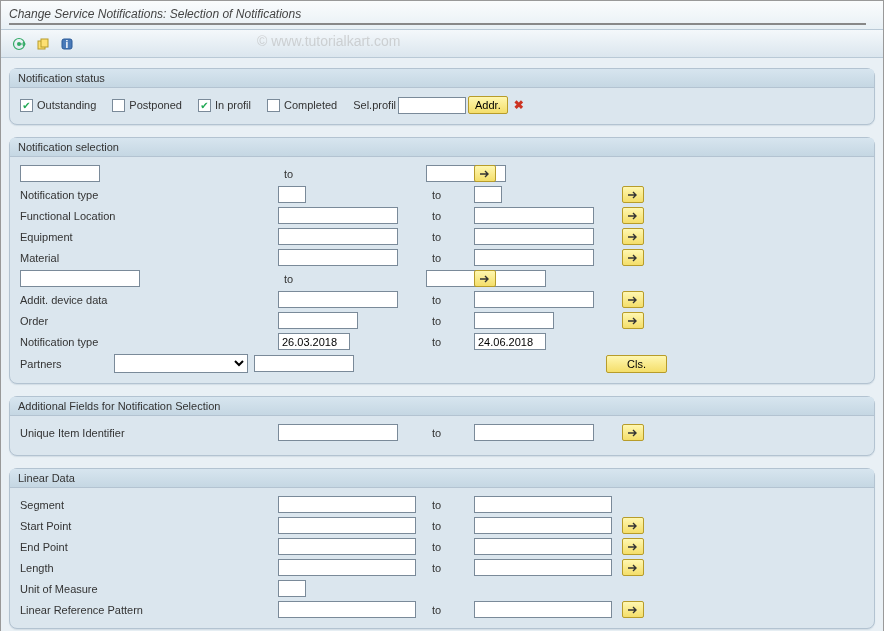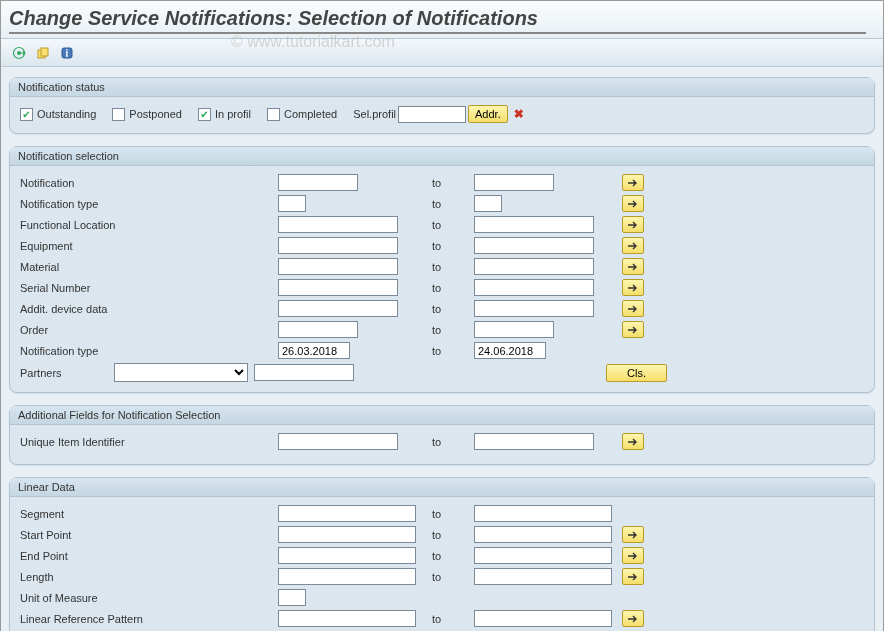--- a/index.html
+++ b/index.html
@@ -13,22 +13,22 @@
     .container {
       border: 1px solid #999;
       width: 884px;
     }
     .title-bar {
       background: linear-gradient(#fafcfd, #e8f0f5);
       border-bottom: 1px solid #b9c9d6;
       padding: 6px 0 4px 8px;
     }
     .title-text {
-      font-size: 20px;
-      font-weight: bold;
+      font-size: 12px;
+      font-weight: normal;
       font-style: italic;
       color: #444;
       display: inline-block;
       border-bottom: 2px solid #888;
       padding-bottom: 2px;
       width: 98%;
     }
     .toolbar {
       background: linear-gradient(#f4f8fb, #dbe6ee);
       border-bottom: 1px solid #b9c9d6;
@@ -167,23 +167,23 @@
       border: 1px solid #7a8a99;
       background: #fff;
       font-size: 11px;
     }
     .partner-input { width: 100px; }
     .cls-spacer { width: 240px; }
     .uom-input { width: 28px; }
     .watermark {
       position: absolute;
       top: 32px;
-      left: 230px;
+      left: 256px;
       color: rgba(180,180,180,0.55);
-      font-size: 16px;
+      font-size: 14px;
       pointer-events: none;
       text-align: center;
     }
     .notification-selection .field-row .input-from,
     .notification-selection .field-row .input-to { width: 120px; }
     .field-row .notif-short { width: 42px; }
     .input-wide { width: 138px; }
   </style>
 </head>
 <body>
@@ -245,21 +245,20 @@
           <span class="del-x">✖</span>
         </div>
       </div>
     </div>
 
     <div class="group notification-selection">
       <div class="group-title">Notification selection</div>
       <div class="group-body">
 
         <div class="field-row">
-          <span class="field-label">Notification</span>
           <input type="text" class="input-from" style="width: 80px;" value="">
           <span class="to-label">to</span>
           <input type="text" class="input-to" style="width: 80px;" value="">
           <div class="more-btn col-more">
               <svg width="12" height="10" viewBox="0 0 12 10">
                 <path d="M1 5 L9 5 M6 2 L9 5 L6 8" fill="none" stroke="#333" stroke-width="1.4"></path>
               </svg>
             </div>
         </div>
 
@@ -305,21 +304,20 @@
           <span class="to-label">to</span>
           <input type="text" class="input-to input-wide" value="" style="">
           <div class="more-btn col-more">
               <svg width="12" height="10" viewBox="0 0 12 10">
                 <path d="M1 5 L9 5 M6 2 L9 5 L6 8" fill="none" stroke="#333" stroke-width="1.4"></path>
               </svg>
             </div>
         </div>
 
         <div class="field-row">
-          <span class="field-label">Serial Number</span>
           <input type="text" class="input-from input-wide" value="" style="">
           <span class="to-label">to</span>
           <input type="text" class="input-to input-wide" value="" style="">
           <div class="more-btn col-more">
               <svg width="12" height="10" viewBox="0 0 12 10">
                 <path d="M1 5 L9 5 M6 2 L9 5 L6 8" fill="none" stroke="#333" stroke-width="1.4"></path>
               </svg>
             </div>
         </div>
 

